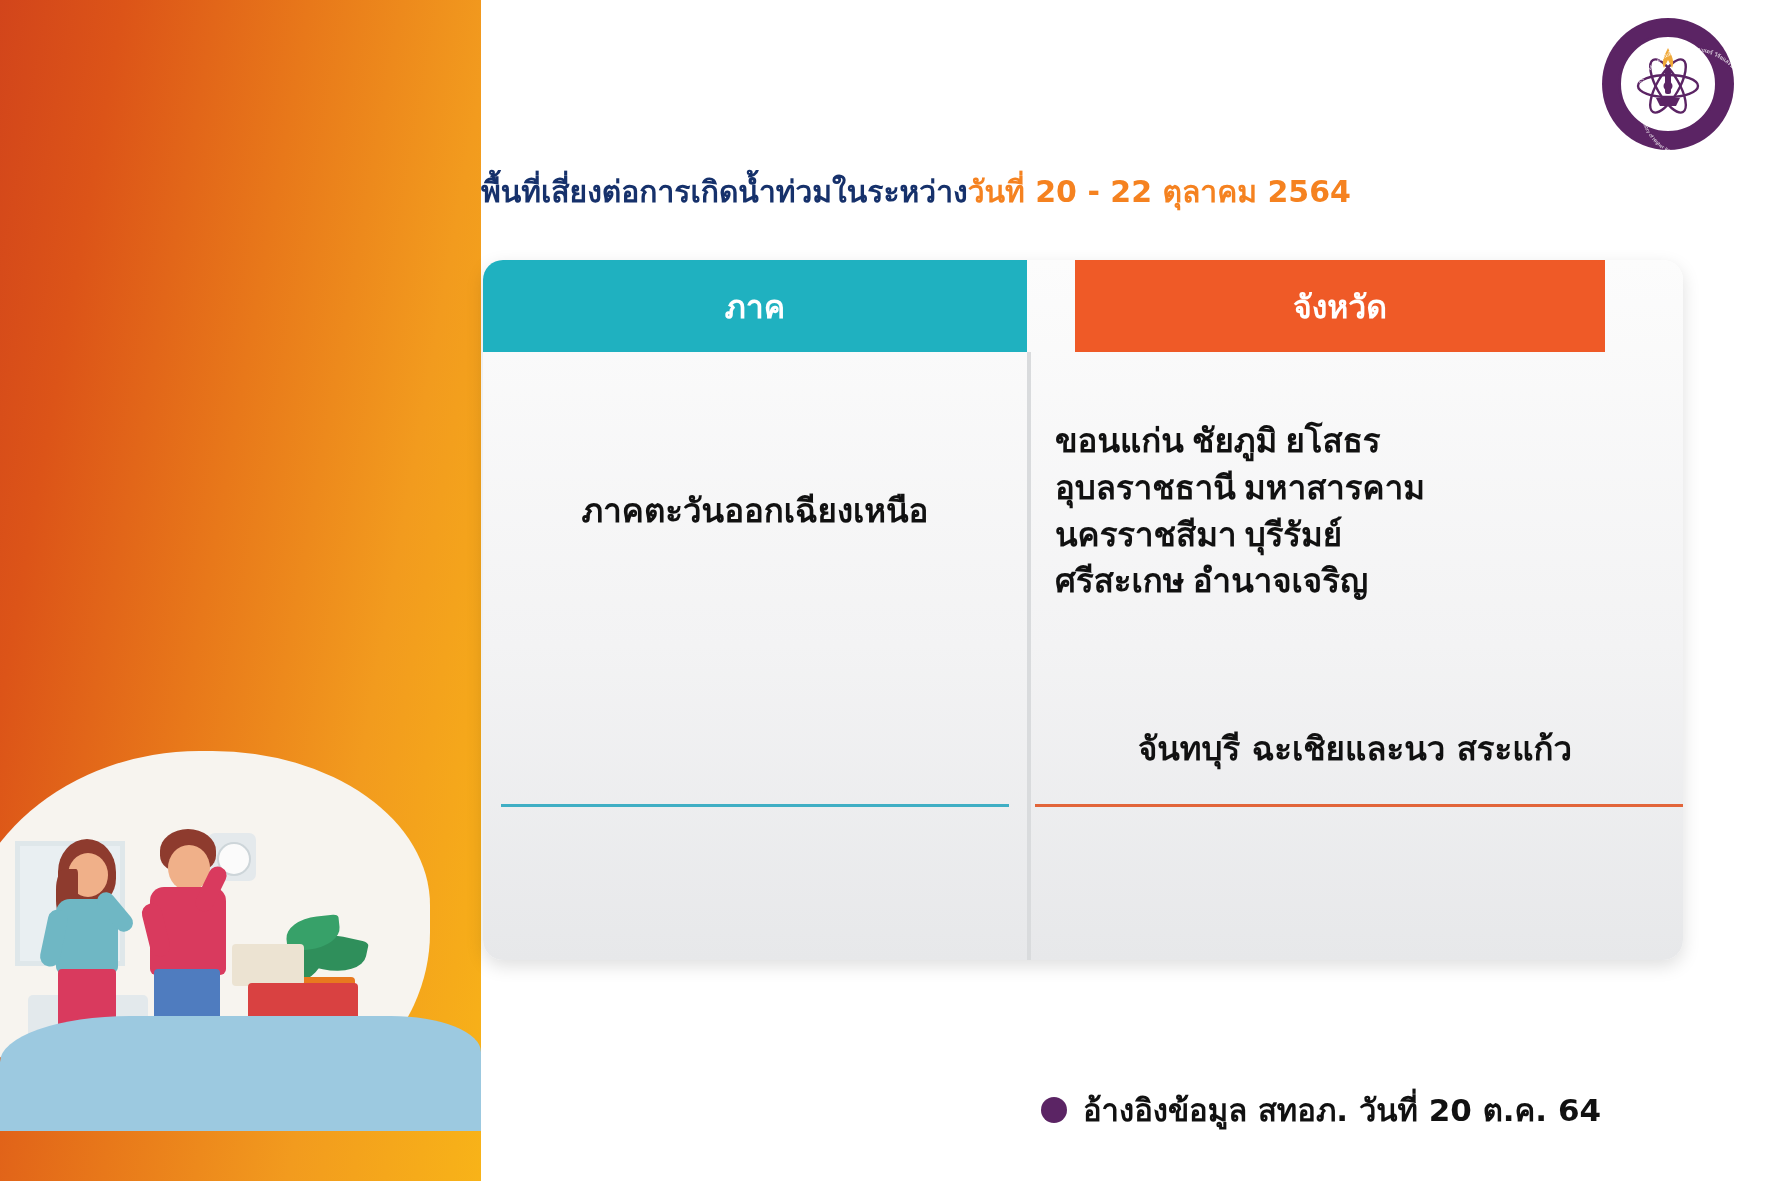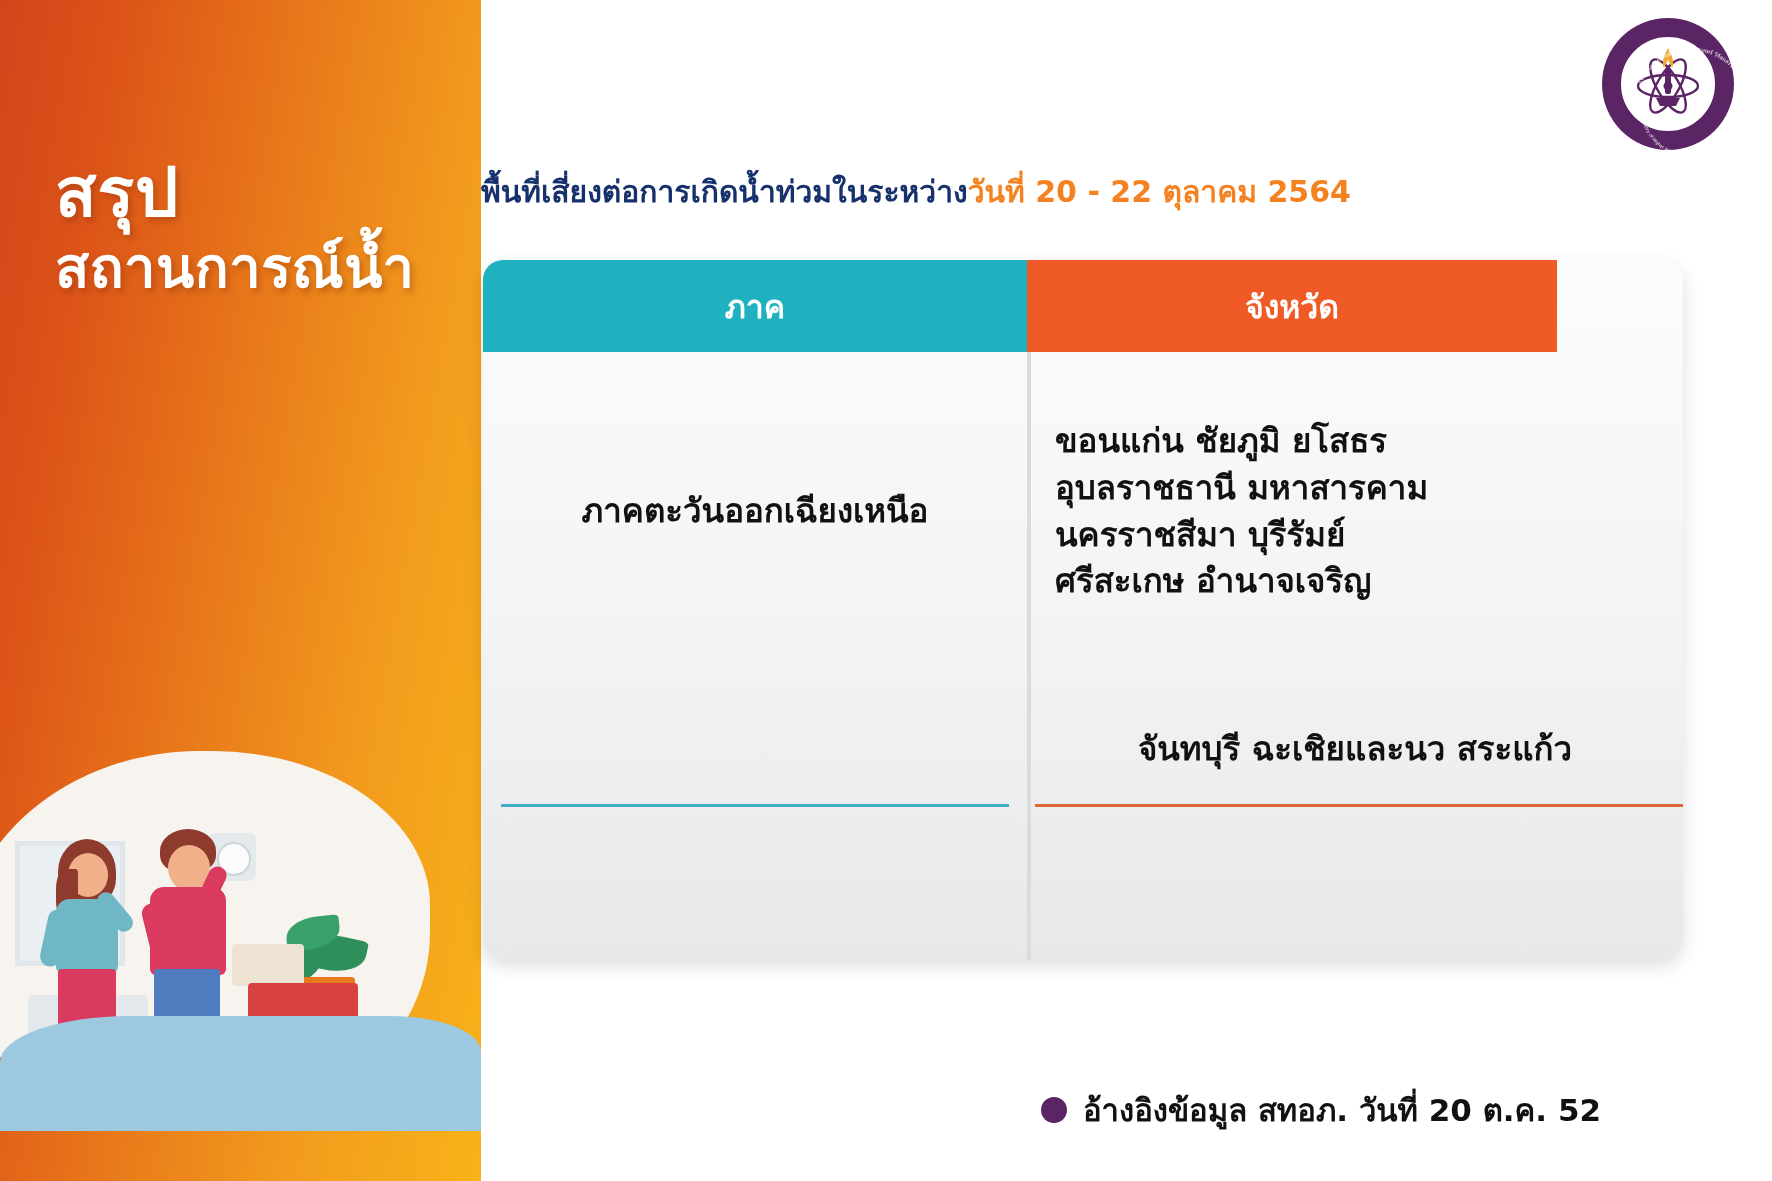--- a/index.html
+++ b/index.html
@@ -226,41 +226,41 @@
     overflow: hidden;
   }
   .thead { display: flex; height: 92px; }
   .th {
     display: flex; align-items: center; justify-content: center;
     color: #ffffff;
     font-size: 32px;
     font-weight: 600;
   }
   .th-region   { width: 544px; background: #1FB1C0; }
-  .th-province { width: 530px; background: #EF5A27; }
+  .th-province { width: 530px; background: #EF5A27; margin-left: 48px; }
 
   .tbody { position: relative; height: 608px; display: flex; }
   .col-region   { width: 544px; position: relative; }
   .col-province { width: 656px; position: relative; }
   .col-divider {
     position: absolute;
     left: 544px; top: 0; width: 4px; height: 608px;
     background: #d9dbdd;
   }
 
   .cell {
     display: flex; align-items: center;
     padding: 0 28px;
     font-size: 33px;
     color: #111111;
     font-weight: 600;
     line-height: 1.42;
   }
   .cell-center { justify-content: center; text-align: center; }
-  .row1 { height: 319px; }
+  .row1 { height: 319px; font-family: Liberation Serif, serif; }
   .row2 { height: 156px; }
   .row-rule-teal {
     position: absolute;
     left: 18px; top: 452px; width: 508px; height: 3px;
     background: #3FAEC4;
   }
   .row-rule-orange {
     position: absolute;
     left: 8px; top: 452px; width: 648px; height: 3px;
     background: #E2653A;
@@ -282,24 +282,20 @@
     flex: 0 0 auto;
   }
 </style>
 </head>
 <body>
 
 <div id="page">
 
   <div id="left-panel">
 
-    <div id="panel-title">
-      <span class="line1">สรุป</span>
-      <span class="line2">สถานการณ์น้ำ</span>
-    </div>
 
     <div id="illustration">
       <div class="illus-white-blob"></div>
       <div class="illus-window"></div>
       <div class="illus-clock"></div>
       <div class="illus-radiator"></div>
 
       <div class="illus-plant-leaf" style="left:262px; bottom:196px; width:62px; height:34px; transform:rotate(-18deg);"></div>
       <div class="illus-plant-leaf" style="left:300px; bottom:210px; width:66px; height:36px; transform:rotate(12deg);"></div>
       <div class="illus-plant-leaf" style="left:286px; bottom:232px; width:54px; height:32px; transform:rotate(-6deg); background:#37a169;"></div>
@@ -399,17 +395,17 @@
           <div class="row-rule-orange"></div>
           <div class="cell cell-center row2">
             <span>จันทบุรี ฉะเชิยและนว สระแก้ว</span>
           </div>
         </div>
       </div>
     </div>
 
     <div id="footer">
       <span id="footer-bullet"></span>
-      <span>อ้างอิงข้อมูล สทอภ. วันที่ 20 ต.ค. 52</span>
+      <span>อ้างอิงข้อมูล สทอภ. วันที่ 20 ต.ค. 64</span>
     </div>
 
   </div>
 </div>
 
 </body></html>

